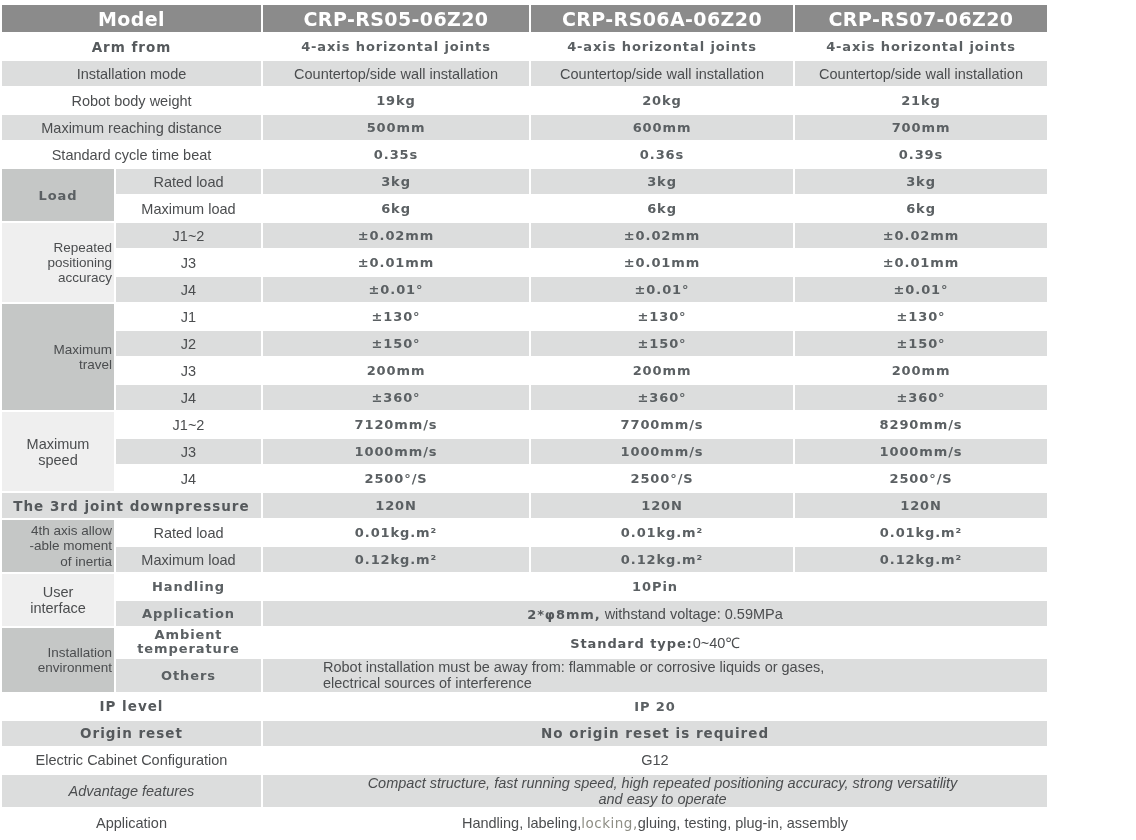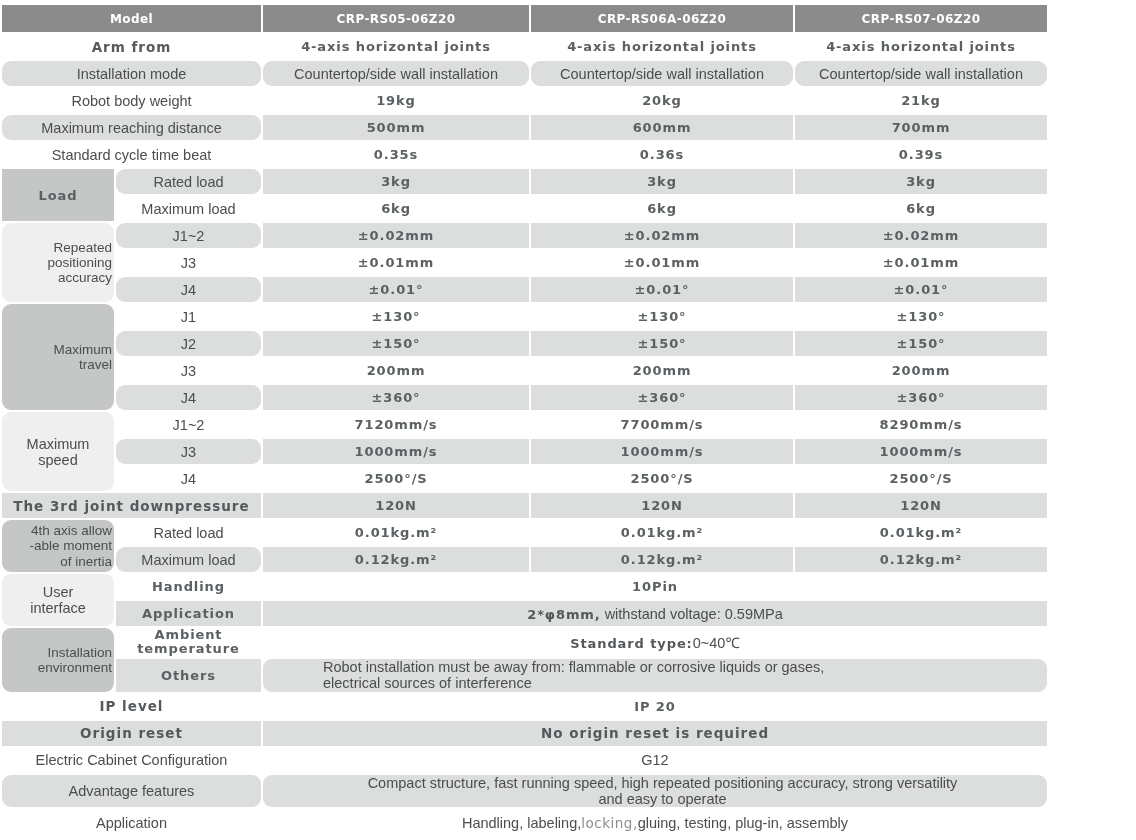--- a/index.html
+++ b/index.html
@@ -4,27 +4,27 @@
 <style>
   html,body{margin:0;padding:0;background:#ffffff;}
   .page{width:1136px;height:840px;background:#ffffff;overflow:hidden;
         font-family:"Liberation Sans",sans-serif;}
   table.spec{border-collapse:separate;border-spacing:2px;table-layout:fixed;
              width:1049px;margin:3px 0 0 0;}
   td{text-align:center;vertical-align:middle;overflow:hidden;padding:0 2px;
      font-size:14.5px;color:#4b4d4f;}
   
   .hd{background:#8b8b8b;color:#ffffff;font-weight:bold;
-      font-family:"DejaVu Sans",sans-serif;font-size:12px;letter-spacing:.4px;}
+      font-family:"DejaVu Sans",sans-serif;font-size:19px;letter-spacing:.4px;}
   .w{background:#ffffff;}
   .g{background:#dcdddd;}
   .gd{background:#c5c7c6;}
   .gl{background:#efefef;}
   
-  .p{font-family:"Liberation Sans",sans-serif;color:#4b4d4f;border-radius:9px;}
+  .p{font-family:"Liberation Sans",sans-serif;color:#4b4d4f;}
   .b{font-family:"DejaVu Sans",sans-serif;color:#5b6063;font-size:13px;
      font-weight:600;letter-spacing:.9px;}
   .bb{font-family:"DejaVu Sans",sans-serif;color:#55595c;font-size:13.5px;
       font-weight:700;letter-spacing:1px;}
   span.bb2{font-family:"DejaVu Sans",sans-serif;color:#55595c;font-size:13px;
       font-weight:700;letter-spacing:.9px;}
   span.p2{font-family:"Liberation Sans",sans-serif;color:#4b4d4f;font-size:14.5px;}
   span.bl{font-family:"DejaVu Sans",sans-serif;color:#8e8e85;font-size:13.5px;
       font-weight:500;letter-spacing:.5px;}
   .sm{font-size:13px;line-height:1.1;}
@@ -207,21 +207,21 @@
           <td colspan="3" class="w b">IP 20</td>
         </tr>
         <tr style="height: 25px;">
           <td colspan="2" class="g bb">Origin reset</td>
           <td colspan="3" class="g bb">No origin reset is required</td>
         </tr>
         <tr style="height: 25px;">
           <td colspan="2" class="w p">Electric Cabinet Configuration</td>
           <td colspan="3" class="w p">G12</td>
         </tr>
-        <tr style="height: 30px;">
+        <tr style="height: 30px; font-style: italic;">
           <td colspan="2" class="g p">Advantage features</td>
           <td colspan="3" class="g p pre lft2">Compact structure, fast running speed, high repeated positioning accuracy, strong versatility
 and easy to operate</td>
         </tr>
         <tr style="height: 27px;">
           <td colspan="2" class="w p">Application</td>
           <td colspan="3" class="w"><span class="p2">Handling, labeling,</span><span class="bl">locking,</span><span class="p2">gluing, testing, plug-in, assembly</span></td>
         </tr>
       </tbody>
   </table>

